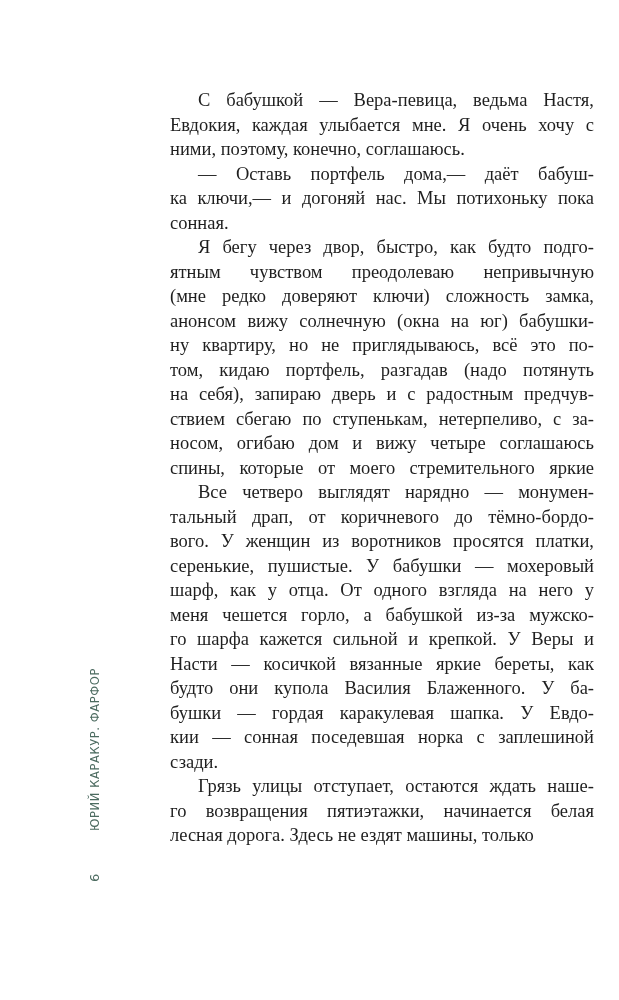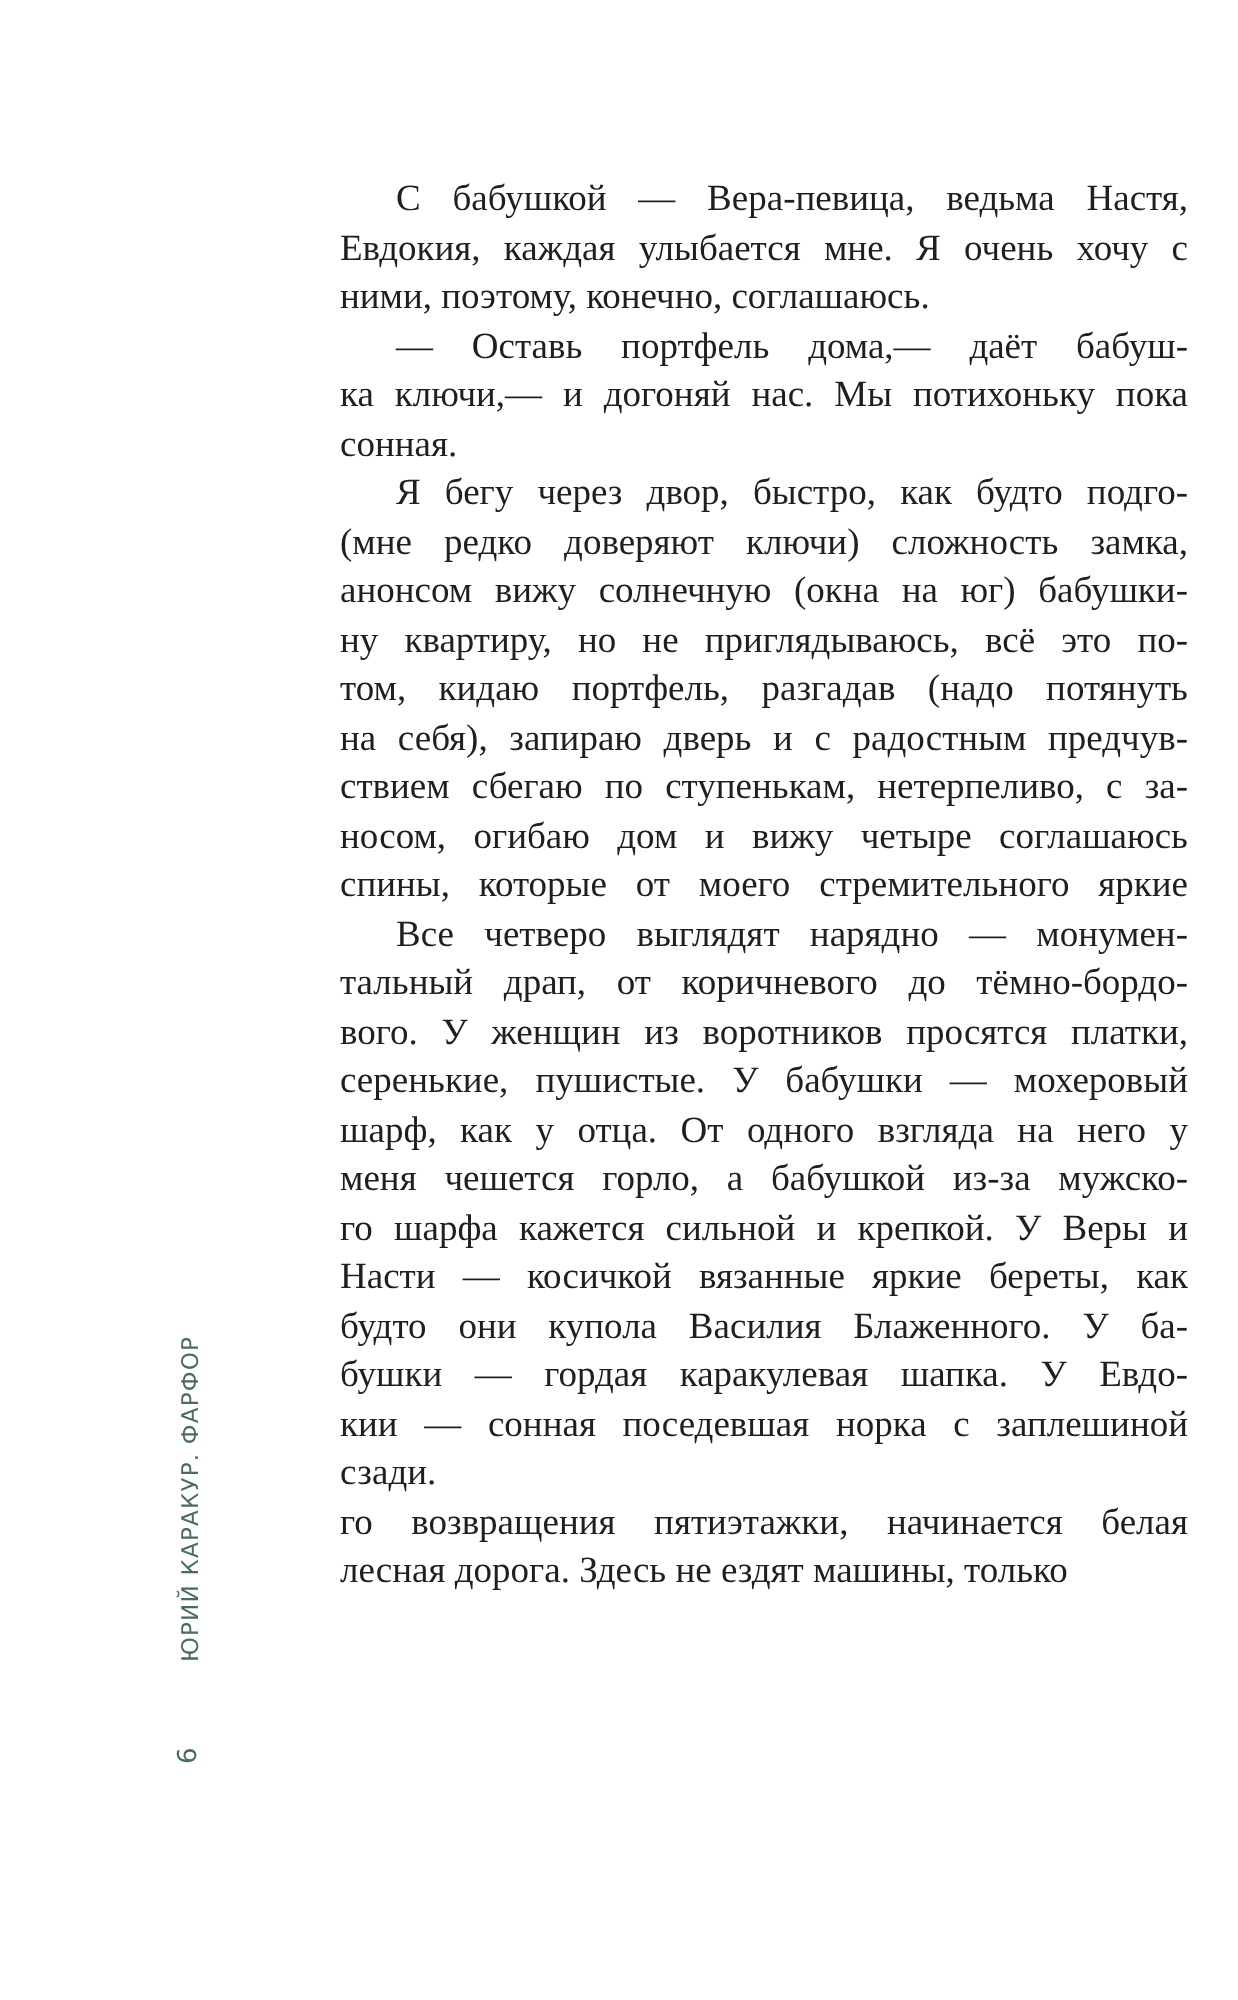--- a/index.html
+++ b/index.html
@@ -76,20 +76,21 @@
         <div class="line">Евдокия, каждая улыбается мне. Я очень хочу с</div>
         <div class="line last">ними, поэтому, конечно, соглашаюсь.</div>
       </div>
       <div class="para">
         <div class="line first">— Оставь портфель дома,— даёт бабуш-</div>
         <div class="line">ка ключи,— и догоняй нас. Мы потихоньку пока</div>
         <div class="line last">сонная.</div>
       </div>
       <div class="para">
         <div class="line first">Я бегу через двор, быстро, как будто подго-</div>
+        <div class="line">ятным чувством преодолеваю непривычную</div>
         <div class="line">(мне редко доверяют ключи) сложность замка,</div>
         <div class="line">анонсом вижу солнечную (окна на юг) бабушки-</div>
         <div class="line">ну квартиру, но не приглядываюсь, всё это по-</div>
         <div class="line">том, кидаю портфель, разгадав (надо потянуть</div>
         <div class="line">на себя), запираю дверь и с радостным предчув-</div>
         <div class="line">ствием сбегаю по ступенькам, нетерпеливо, с за-</div>
         <div class="line">носом, огибаю дом и вижу четыре соглашаюсь</div>
         <div class="line">спины, которые от моего стремительного яркие</div>
       </div>
       <div class="para">
@@ -100,17 +101,18 @@
         <div class="line">шарф, как у отца. От одного взгляда на него у</div>
         <div class="line">меня чешется горло, а бабушкой из-за мужско-</div>
         <div class="line">го шарфа кажется сильной и крепкой. У Веры и</div>
         <div class="line">Насти — косичкой вязанные яркие береты, как</div>
         <div class="line">будто они купола Василия Блаженного. У ба-</div>
         <div class="line">бушки — гордая каракулевая шапка. У Евдо-</div>
         <div class="line">кии — сонная поседевшая норка с заплешиной</div>
         <div class="line last">сзади.</div>
       </div>
       <div class="para">
+        <div class="line first">Грязь улицы отступает, остаются ждать наше-</div>
         <div class="line">го возвращения пятиэтажки, начинается белая</div>
         <div class="line last">лесная дорога. Здесь не ездят машины, только</div>
       </div>
     </div>
 </div>
 
 </body></html>

